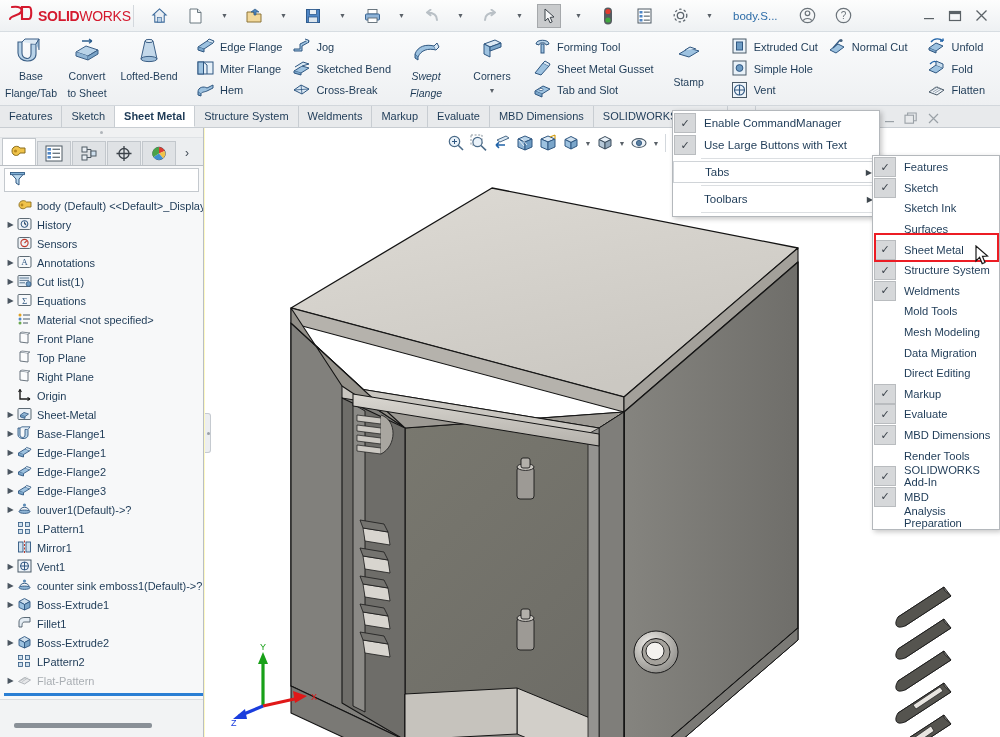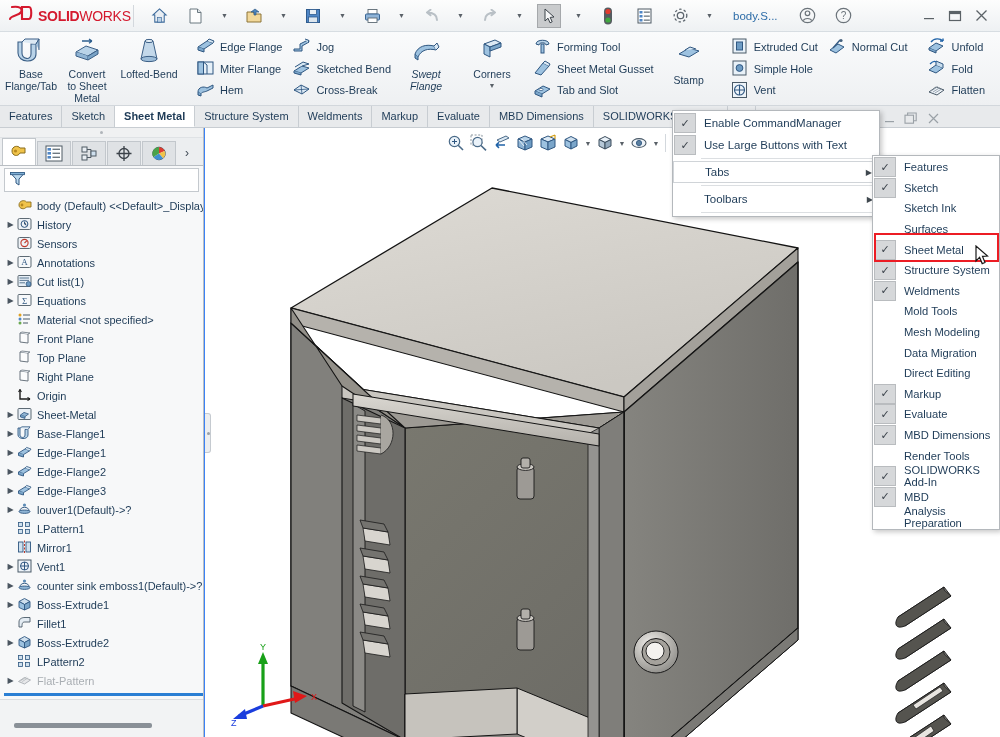--- a/index.html
+++ b/index.html
@@ -5,21 +5,21 @@
   * { box-sizing: border-box; }
   html, body {
     margin: 0; padding: 0;
     width: 1000px; height: 737px;
     overflow: hidden;
     font-family: "Liberation Sans", sans-serif;
     font-size: 11px;
     color: #1d3a56;
     background: #ffffff;
   }
-  #app { position: relative; width: 948px; height: 737px; background:#3b82f6; }
+  #app { position: relative; width: 948px; height: 737px; background:#fef9c3; }
 
   
   .titlebar {
     position:absolute; left:0; top:0; width:1000px; height:32px;
     background: linear-gradient(#fdfdfd, #eef1f3);
     border-bottom: 1px solid #d7dde2;
     display:flex; align-items:center;
   }
   .sw-logo { display:flex; align-items:center; padding-left:9px; width:128px; }
   .sw-logo .ds {
@@ -58,21 +58,21 @@
     background:linear-gradient(#fafbfc,#eef0f2);
     border-bottom:1px solid #d2d7dc;
     display:flex; align-items:stretch;
   }
   .rgroup { display:flex; align-items:stretch; padding:2px 3px; }
   .rsep { width:1px; background:#dadfe4; margin:3px 2px; }
   .bigbtn {
     width:56px; display:flex; flex-direction:column; align-items:center;
     justify-content:flex-start; padding-top:4px; cursor:default; text-align:center;
   }
-  .bigbtn .lbl { font-size:10.5px; line-height:12px; color:#1d3a56; margin-top:2px; }
+  .bigbtn .lbl { font-size:10.5px; line-height:17px; color:#1d3a56; margin-top:2px; }
   .bigbtn .ico { width:28px; height:28px; }
   .colstack { display:flex; flex-direction:column; justify-content:flex-start; padding:2px 0; }
   .smallbtn {
     display:flex; align-items:center; height:22px; padding:0 7px 0 3px;
     cursor:default; white-space:nowrap;
   }
   .smallbtn .ico { width:19px; height:19px; margin-right:5px; flex:none;}
   .smallbtn .lbl { font-size:11px; color:#1d3a56; }
   .drop-caret { text-align:center; font-size:7px; color:#5a6168; margin-top:2px; }
 

